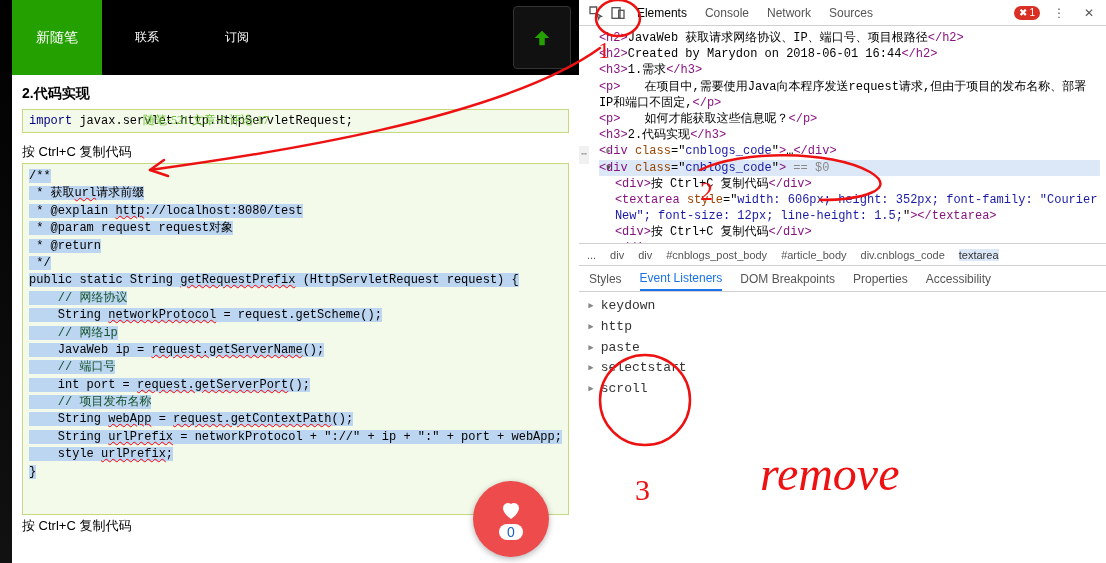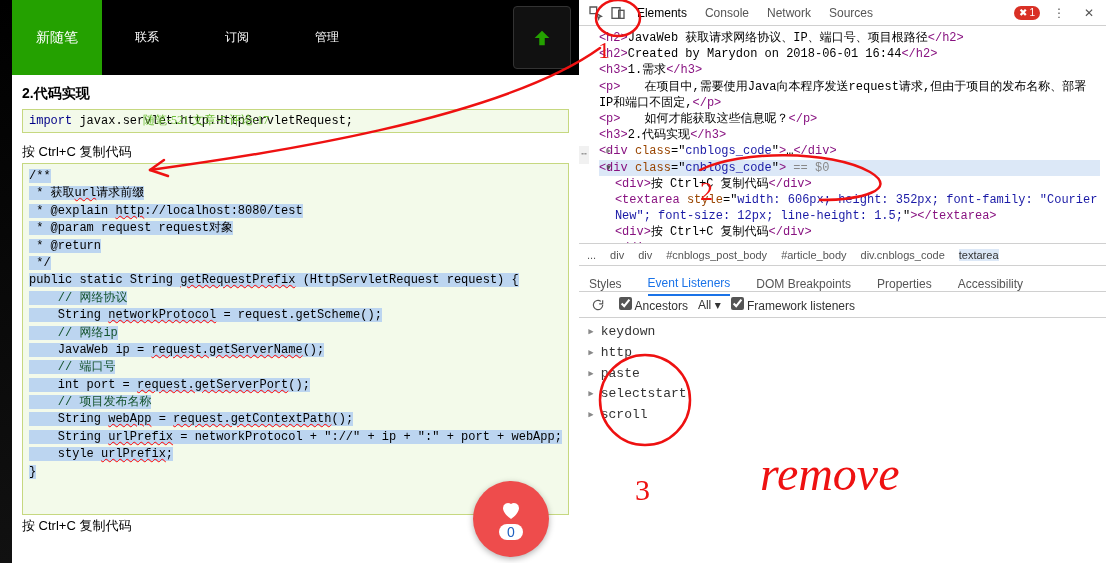--- a/index.html
+++ b/index.html
@@ -45,21 +45,21 @@
   .txt { color: #000; }
   .dom-sel { background: #dce8f7; display: inline-block; width: 100%; }
   .dom-hint { color: #888; }
   .tri { position: absolute; left: 6px; color: #888; cursor: pointer; user-select: none; }
   .dt-gutter { position: absolute; left: 0; top: 120px; color: #888; background: #f1f1f1; padding: 2px; cursor: pointer; font-size: 10px; }
 
   .crumb { height: 22px; border-bottom: 1px solid #d0d0d0; display: flex; align-items: center; padding: 0 8px; gap: 14px; font-size: 11px; color: #555; }
   .crumb .c { cursor: pointer; }
   .crumb .sel { background: #dce8f7; color: #333; text-align: right; }
 
-  .dt-tabs2 { height: 26px; border-bottom: 1px solid #d0d0d0; display: flex; align-items: flex-end; padding: 0 10px; gap: 26px; font-size: 12px; color: #555; }
+  .dt-tabs2 { height: 26px; border-bottom: 1px solid #d0d0d0; display: flex; align-items: center; padding: 0 10px; gap: 18px; font-size: 12px; color: #555; }
   .dt-tab2 { cursor: pointer; }
   .dt-tab2.active { color: #1a73e8; border-bottom: 2px solid #1a73e8; padding-bottom: 4px; margin-bottom: -5px; }
 
   .dt-el-top { height: 26px; border-bottom: 1px solid #d0d0d0; display: flex; align-items: center; padding: 0 8px; gap: 10px; font-size: 12px; color: #333; }
   .chk { accent-color: #555; }
 
   .dt-events { padding: 4px 8px; font-family: "Courier New", monospace; font-size: 13px; line-height: 1.6; color: #333; }
   .ev-item::before { content: "▸"; color: #888; margin-right: 6px; }
 
   
@@ -70,21 +70,20 @@
 <body>
 
 <div class="root">
   <div class="left-wrap">
     <div class="left-star"></div>
     <div class="left-main">
       <div class="topbar">
         <div class="btn-green">新随笔</div>
         <div class="nav-item">联系</div>
         <div class="nav-item">订阅</div>
-        <div class="nav-item">管理</div>
         <div class="nav-spacer"></div>
         <div class="up-btn">
           <svg width="22" height="22" viewBox="0 0 24 24">
               <path fill="#24a100" d="M12 4l8 8h-5v8h-6v-8H4z"></path>
             </svg>
         </div>
       </div>
 
       <div class="content">
         <div class="h2">2.代码实现</div>
@@ -180,30 +179,20 @@
     </div>
 
     <div class="dt-tabs2">
       <div class="dt-tab2">Styles</div>
       <div class="dt-tab2 active">Event Listeners</div>
       <div class="dt-tab2">DOM Breakpoints</div>
       <div class="dt-tab2">Properties</div>
       <div class="dt-tab2">Accessibility</div>
     </div>
 
-    <div class="dt-el-top">
-      <div class="dt-icon">
-        <svg width="14" height="14" viewBox="0 0 24 24">
-            <path fill="none" stroke="#555" stroke-width="2" d="M20 12a8 8 0 1 1-3-6.2M20 4v6h-6"></path>
-          </svg>
-      </div>
-      <label><input type="checkbox" class="chk" checked="" style=""> <span>Ancestors</span></label>
-      <span><span>All</span> <span>▾</span></span>
-      <label><input type="checkbox" class="chk" checked="" style=""> <span>Framework listeners</span></label>
-    </div>
 
     <div class="dt-events">
       <div class="ev-item">keydown</div>
       <div class="ev-item">http</div>
       <div class="ev-item">paste</div>
       <div class="ev-item">selectstart</div>
       <div class="ev-item">scroll</div>
     </div>
   </div>
 </div>

